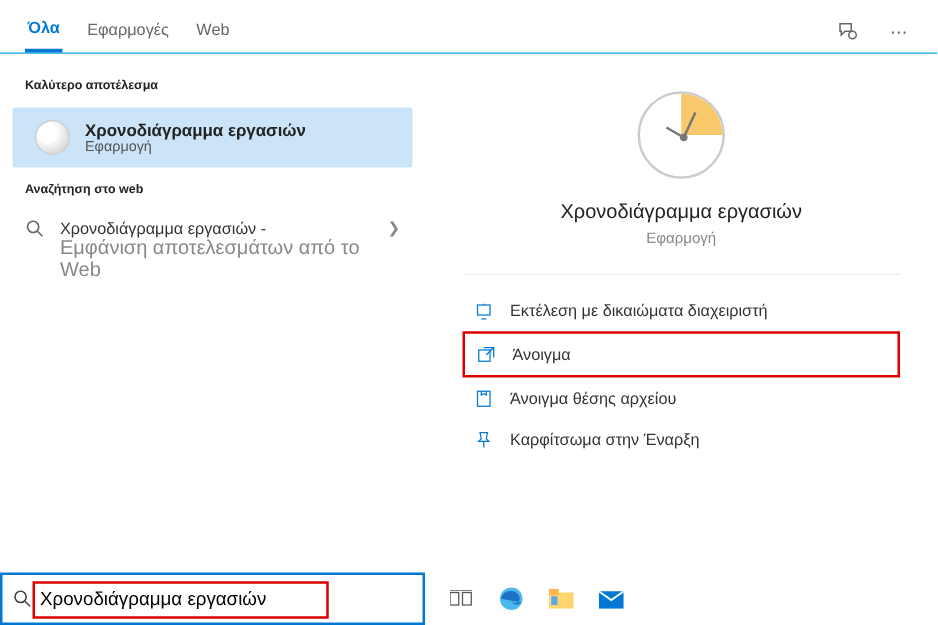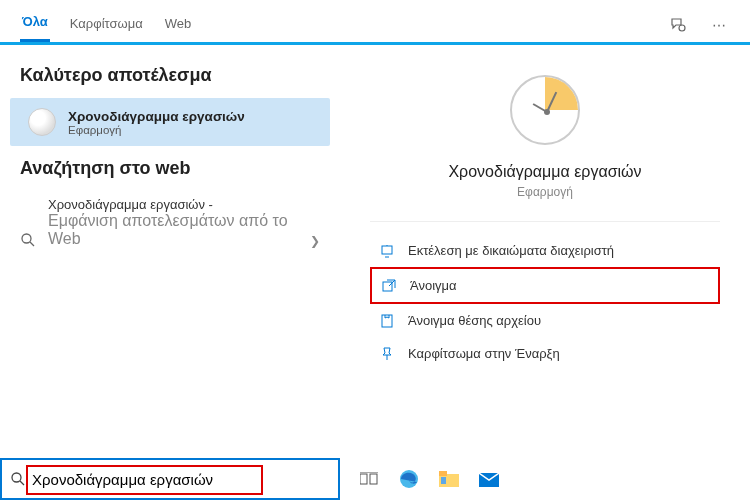--- a/index.html
+++ b/index.html
@@ -1,35 +1,35 @@
 <!DOCTYPE html>
 <html><head>
 <meta charset="utf-8">
 <style>
 * { margin: 0; padding: 0; box-sizing: border-box; font-family: "Segoe UI", sans-serif; }
 body { width: 750px; height: 500px; background: #fff; overflow: hidden; position: relative; }
 
-.topbar { display: flex; align-items: center; padding: 8px 20px 0; gap: 18px; border-bottom: 3px solid #0ea5e9; }
+.topbar { display: flex; align-items: center; padding: 8px 20px 0; gap: 18px; border-bottom: 1px solid #0ea5e9; }
 .tab { font-size: 13px; color: #666; padding: 6px 2px 10px; cursor: pointer; }
 .tab.active { color: #0078d4; border-bottom: 3px solid #0078d4; font-weight: 600; }
 .tab-spacer { flex: 1; }
 .top-icon { color: #666; font-size: 14px; cursor: pointer; padding: 4px; }
 
 .main { display: flex; height: calc(100% - 80px); }
 .left { width: 340px; padding: 12px 0; }
 .right { flex: 1; padding: 20px 30px; display: flex; flex-direction: column; align-items: center; }
 
-.section-header { font-size: 18px; font-weight: 600; color: #222; padding: 8px 20px; }
+.section-header { font-size: 10px; font-weight: 600; color: #222; padding: 8px 20px; }
 
 .best-match { display: flex; align-items: center; gap: 12px; padding: 10px 18px; background: #cce4f7; margin: 4px 10px; border-radius: 2px; }
 .app-icon { width: 28px; height: 28px; border-radius: 50%; background: radial-gradient(circle at 35% 35%, #fff 30%, #ddd 70%); border: 1px solid #ccc; }
 .best-match .title { font-size: 13.5px; font-weight: 600; color: #222; }
 .best-match .subtitle { font-size: 11.5px; color: #555; }
 
-.web-item { display: flex; align-items: flex-end; gap: 12px; padding: 10px 20px; cursor: pointer; }
+.web-item { display: flex; align-items: flex-start; gap: 12px; padding: 10px 20px; cursor: pointer; }
 .web-item .icon { color: #666; }
 .web-item .text .line1 { font-size: 13px; color: #333; }
 .web-item .text .line2 { font-size: 16px; color: #888; }
 .chevron { margin-left: auto; color: #888; font-size: 12px; }
 
 .preview-icon { width: 70px; height: 70px; border-radius: 50%; border: 2px solid #ccc; position: relative; margin-top: 10px; background: #fff; }
 .preview-icon::before { content: ""; position: absolute; top: 0; right: 0; width: 50%; height: 50%; background: #f8c96a; border-top-right-radius: 70px; }
 .preview-icon .hand { position: absolute; background: #777; }
 .preview-icon .h1 { width: 2px; height: 22px; top: 13px; left: 34px; transform-origin: bottom; transform: rotate(25deg); }
 .preview-icon .h2 { width: 2px; height: 16px; top: 19px; left: 34px; transform-origin: bottom; transform: rotate(-60deg); }
@@ -51,21 +51,21 @@
 .tb-icons { display: flex; gap: 18px; padding-left: 18px; align-items: center; }
 .tb-icon { width: 22px; height: 22px; display: flex; align-items: center; justify-content: center; cursor: pointer; }
 
 svg { display: block; }
 </style>
 </head>
 <body>
 
 <div class="topbar">
   <div class="tab active">Όλα</div>
-  <div class="tab">Καρφίτσωμα</div>
+  <div class="tab">Εφαρμογές</div>
   <div class="tab">Web</div>
   <div class="tab-spacer"></div>
   <div class="top-icon">
     <svg width="16" height="16" viewBox="0 0 16 16">
         <path fill="none" stroke="#666" stroke-width="1.2" d="M2 2h9v6H6l-3 3V8H2z"></path>
         <circle cx="12" cy="11" r="3" fill="none" stroke="#666" stroke-width="1.2"></circle>
       </svg>
   </div>
   <div class="top-icon">⋯</div>
 </div>

